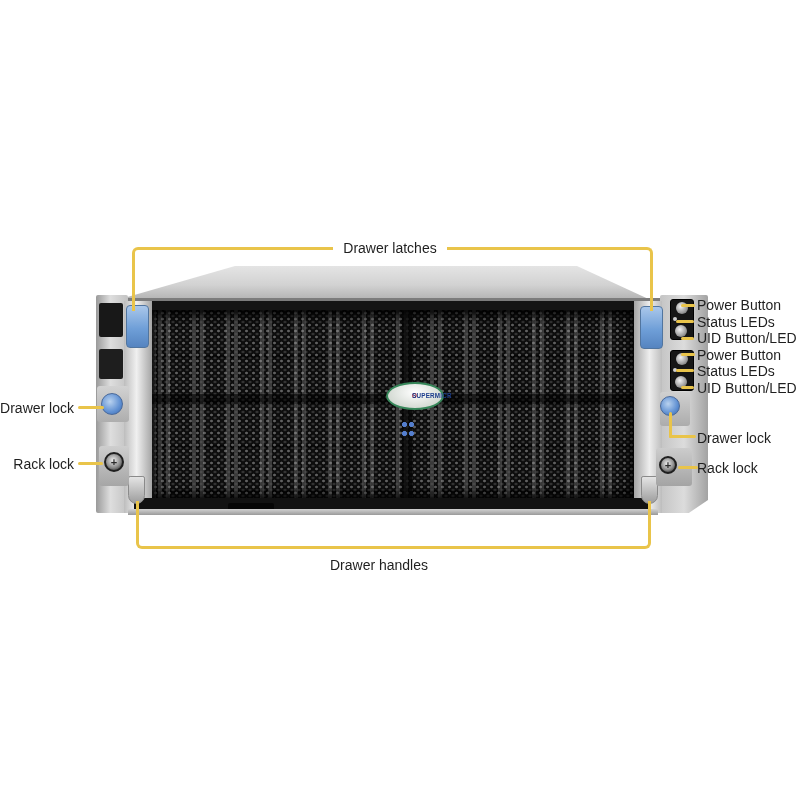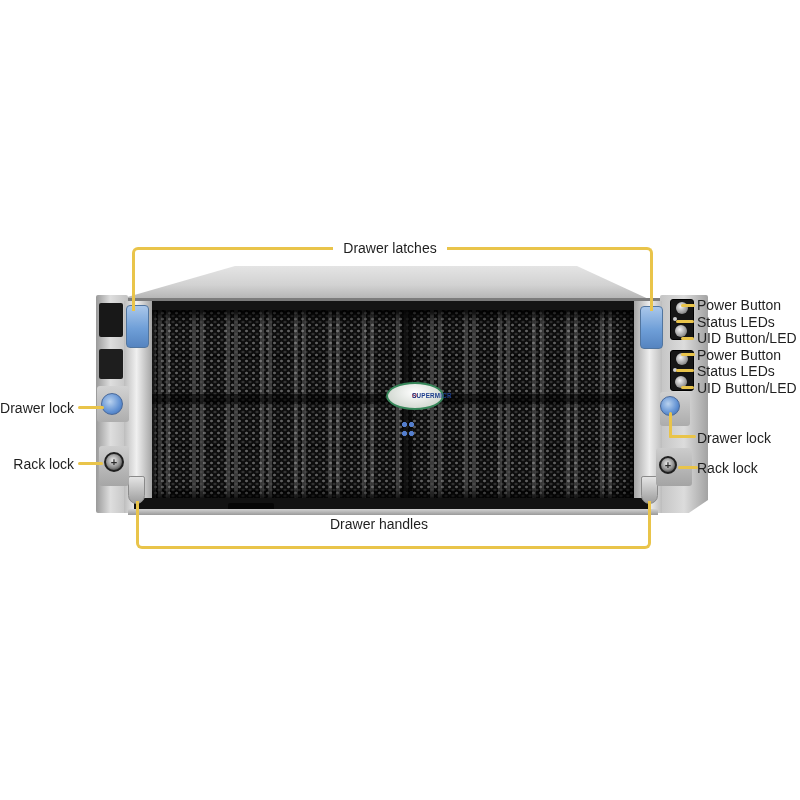--- a/index.html
+++ b/index.html
@@ -97,21 +97,21 @@
   
   .y{background:#E9C44A;}
   .bracket-top{left:132px;top:247px;width:521px;height:64px;
        border-top:3px solid #E9C44A;border-left:3px solid #E9C44A;border-right:3px solid #E9C44A;
        border-radius:6px 6px 0 0;}
   .bracket-bottom{left:136px;top:501px;width:515px;height:48px;
        border-bottom:3px solid #E9C44A;border-left:3px solid #E9C44A;border-right:3px solid #E9C44A;
        border-radius:0 0 6px 6px;}
   .lbl{font-size:14px;line-height:17px;background:#ffffff;text-align:center;z-index:5;}
   .lbl-top{left:333px;top:240px;width:114px;}
-  .lbl-bottom{left:320px;top:516px;width:118px;}
+  .lbl-bottom{left:320px;top:557px;width:118px;}
   .lbl-left{width:74px;left:0;text-align:right;background:transparent;}
   .lbl-left-1{top:400px;} .lbl-left-2{top:456px;}
   .lbl-right{left:697px;width:103px;text-align:left;background:transparent;}
   .lr-0{top:297px;} .lr-1{top:314px;} .lr-2{top:330px;}
   .lr-3{top:347px;} .lr-4{top:363px;} .lr-5{top:380px;}
   .lr-6{top:430px;} .lr-7{top:460px;}
 
   .ln{height:3px;z-index:4;border-radius:2px;}
   .ln-ldl{left:78px;top:406px;width:26px;}
   .ln-lrl{left:78px;top:462px;width:25px;}

